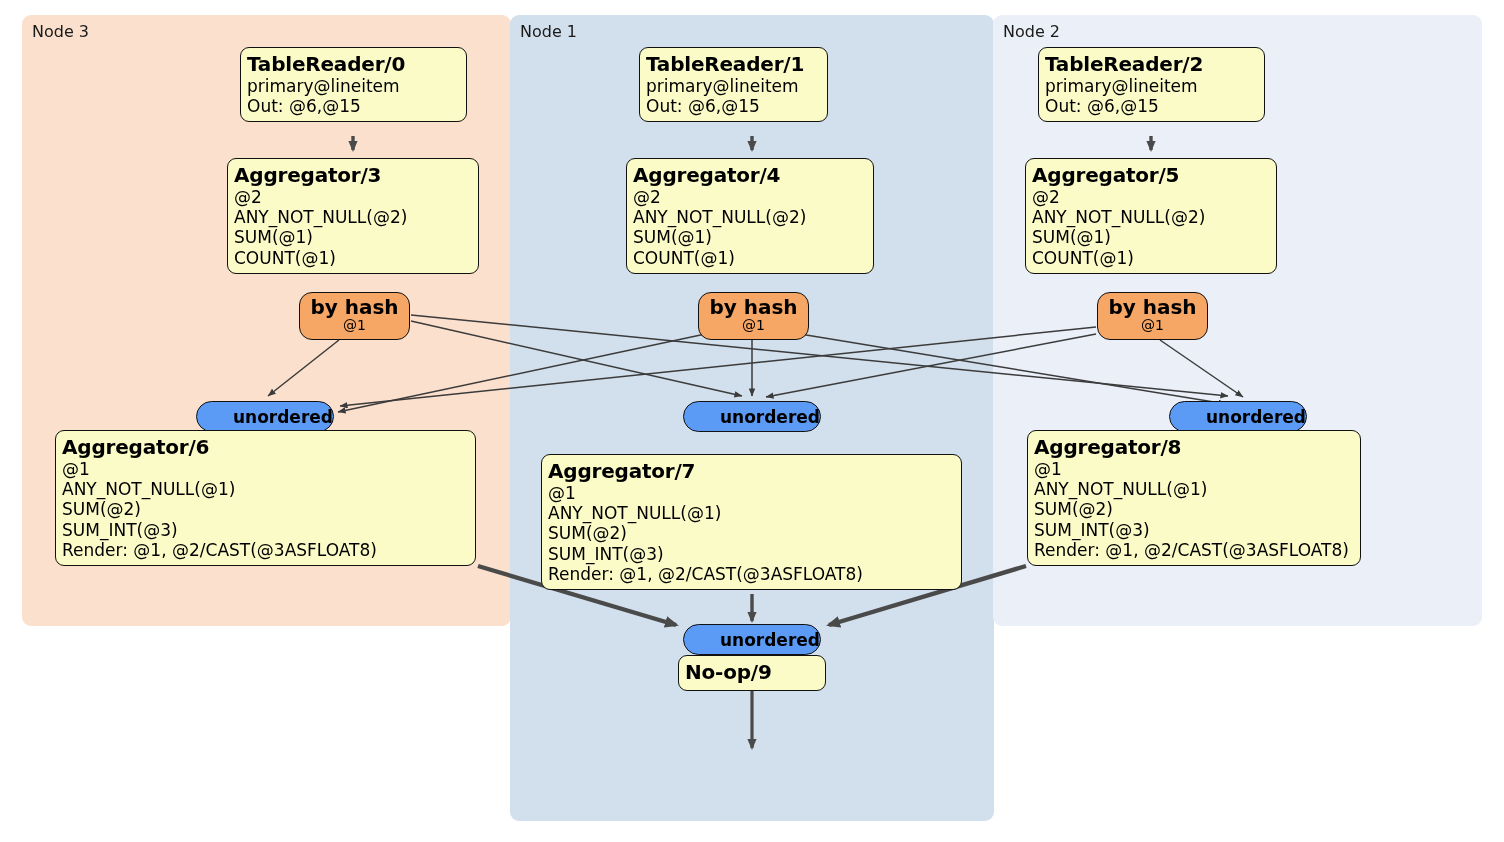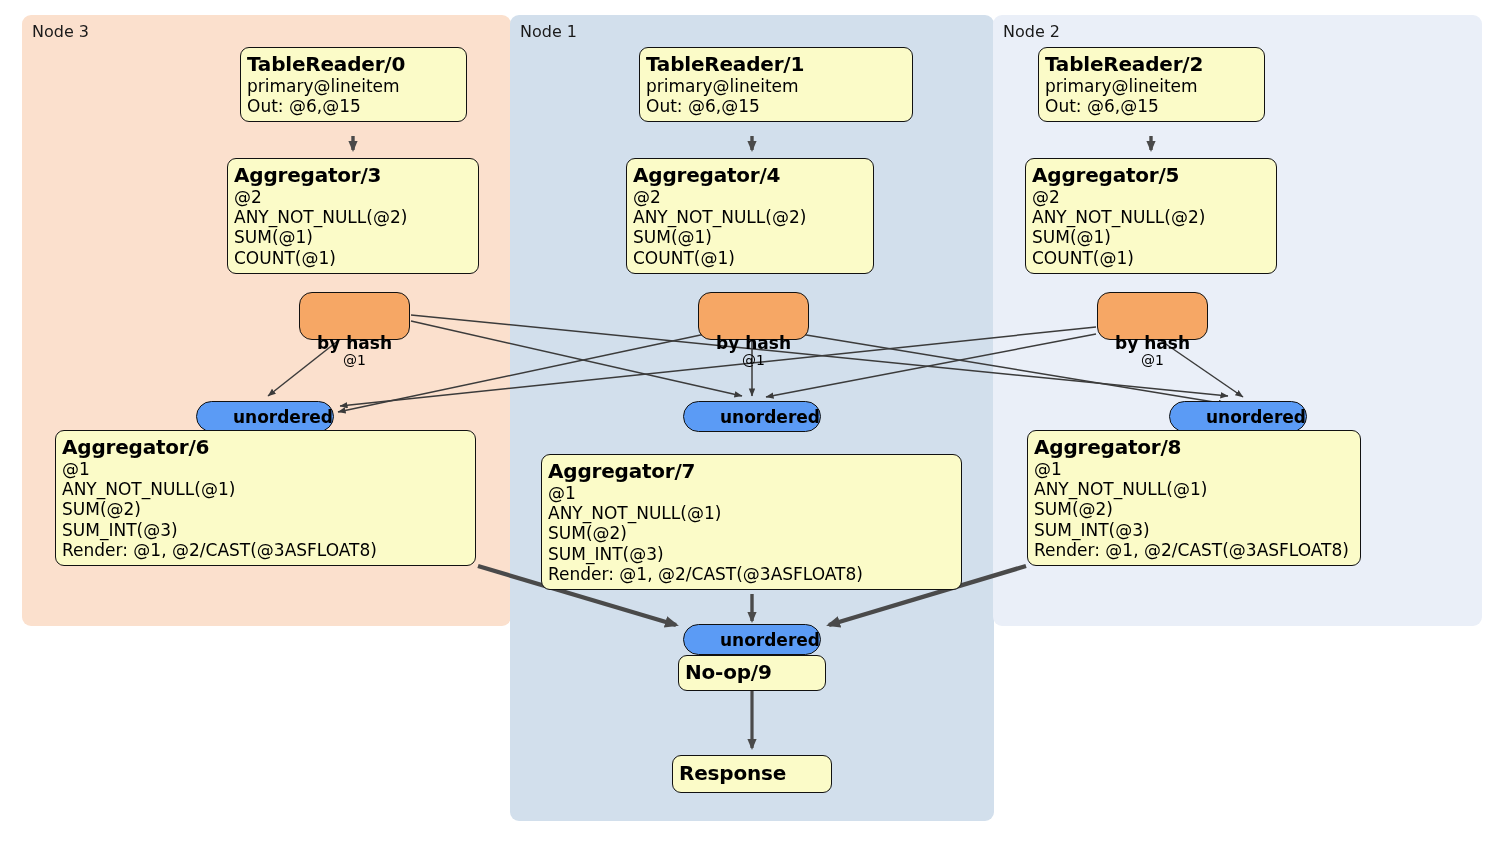--- a/index.html
+++ b/index.html
@@ -70,21 +70,21 @@
     border: 1.6px solid #111111;
     text-align: center;
     color: #000000;
     white-space: nowrap;
   }
   .pill-hash {
     background: #f6a765;
     border-radius: 13px;
     padding-top: 3px;
   }
-  .pill-hash .h1 { font-weight: bold; font-size: 17px; line-height: 1.12; margin-top: 38px; }
+  .pill-hash .h1 { font-weight: bold; font-size: 20px; line-height: 1.12; }
   .pill-hash .h2 { font-size: 14px; line-height: 1.12; }
 
   .pill-unordered {
     background: #5b9bf5;
     border-radius: 16px;
     font-weight: bold;
     font-size: 17px;
     display: flex;
     align-items: center;
     justify-content: flex-end;
@@ -174,21 +174,21 @@
       <line x1="752" y1="690" x2="752" y2="748" marker-end="url(#ah-mid)"></line>
     </g>
   </svg>
 
   <div class="box" style="left:240px; top:47px; width:227px;">
     <div class="t">TableReader/0</div>
     <div class="l">primary@lineitem</div>
     <div class="l">Out: @6,@15</div>
   </div>
 
-  <div class="box" style="left:639px; top:47px; width:274px;">
+  <div class="box" style="left:639px; top:47px; width:189px;">
     <div class="t">TableReader/1</div>
     <div class="l">primary@lineitem</div>
     <div class="l">Out: @6,@15</div>
   </div>
 
   <div class="box" style="left:1038px; top:47px; width:227px;">
     <div class="t">TableReader/2</div>
     <div class="l">primary@lineitem</div>
     <div class="l">Out: @6,@15</div>
   </div>
@@ -272,17 +272,14 @@
   </div>
 
   <div class="pill pill-unordered" style="left:683px; top:624px; width:138px; height:31px;">
     <span>unordered</span>
   </div>
 
   <div class="box" style="left:678px; top:655px; width:148px; padding-bottom:6px;">
     <div class="t">No-op/9</div>
   </div>
 
-  <div class="box" style="left:672px; top:755px; width:160px; padding-top:5px; padding-bottom:7px;">
-    <div class="t">Response</div>
-  </div>
 
 </div>
 
 </body></html>

